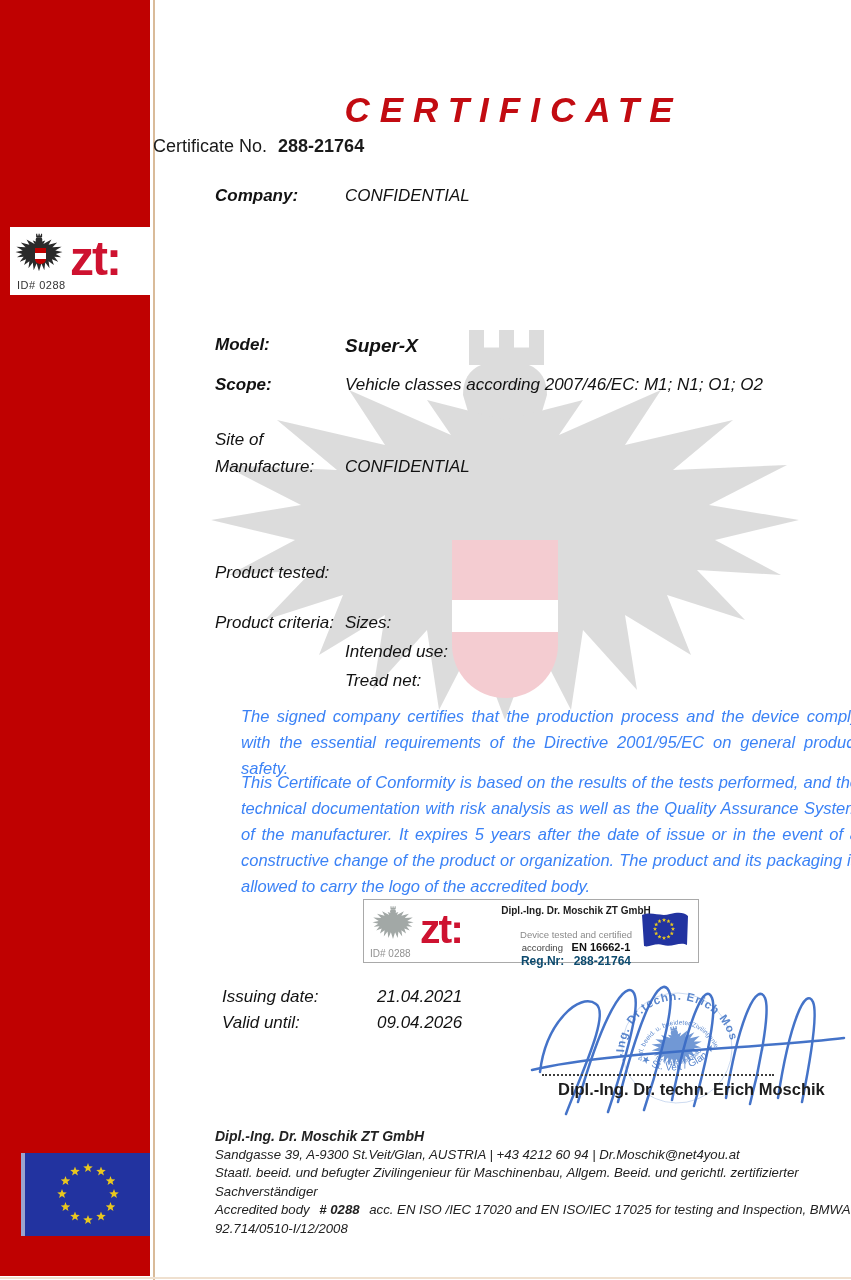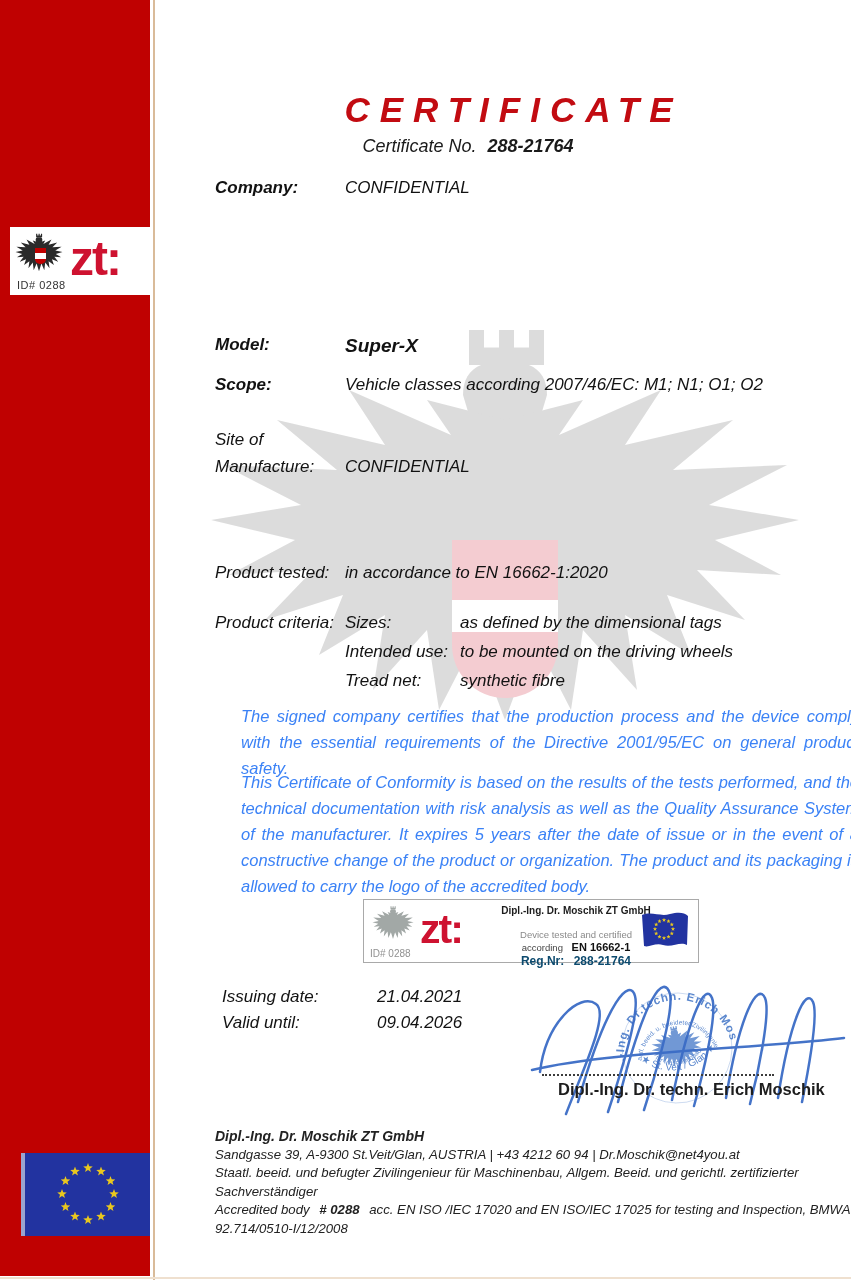--- a/index.html
+++ b/index.html
@@ -19,22 +19,22 @@
   .logo-eagle{position:absolute;left:5px;top:4px;width:48px;height:44px;color:#2b2b2b;}
   .logo-shield{position:absolute;left:25px;top:21px;width:11px;height:16px;
                background:linear-gradient(#c00000 0 34%,#fff 34% 66%,#c00000 66% 100%);
                border-radius:0 0 5px 5px;}
   .logo-id{position:absolute;left:7px;bottom:4px;font-size:11px;color:#333;letter-spacing:.5px;}
   .zt{font-weight:bold;color:#ce1230;letter-spacing:-2px;font-style:normal;}
   .logo-zt{position:absolute;left:60px;top:-2px;font-size:48px;line-height:68px;}
   
   .title{position:absolute;left:153px;top:90px;width:705px;text-align:center;z-index:3;
          color:#c20b11;font-size:35px;font-weight:bold;font-style:italic;letter-spacing:10px;padding-left:16px;box-sizing:border-box;}
-  .cert-no{position:absolute;left:153px;top:136px;width:630px;text-align:center;z-index:3;
-           font-size:18px;font-style:italic;color:#1a1a1a;}
+  .cert-no{position:absolute;left:153px;top:136px;width:630px;z-index:3;
+           font-size:18px;color:#1a1a1a;}
   .b{font-weight:bold;}
   .gap{margin-left:6px;}
   
   .row{position:absolute;left:215px;display:flex;z-index:3;font-style:italic;font-size:17px;color:#121212;}
   .row-label{width:130px;flex:none;}
   .crit-names{width:115px;flex:none;}
   .crit-names div,.crit-vals div{line-height:29px;}
   .lh27{line-height:27px;}
   .model-val{font-weight:bold;font-size:19px;}
   .para{position:absolute;left:215px;width:618px;z-index:3;text-align:justify;
@@ -104,21 +104,21 @@
     <div class="logo-id">ID# 0288</div>
     <div class="logo-zt zt">zt:</div>
   </div>
 
   <div class="title">CERTIFICATE</div>
   <div class="cert-no">
     <span>Certificate No.</span>
     <span class="b gap">288-21764</span>
   </div>
 
-  <div class="row" style="top:178px">
+  <div class="row" style="top:186px">
     <span class="row-label b">Company:</span>
     <span>CONFIDENTIAL</span>
   </div>
 
 
   <div class="row" style="top:335px">
     <span class="row-label b">Model:</span>
     <span class="model-val">Super-X</span>
   </div>
 
@@ -130,34 +130,28 @@
   <div class="row" style="top:426px">
     <span class="row-label lh27">
       <div>Site of</div>
       <div>Manufacture:</div>
     </span>
     <span style="align-self:flex-end;line-height:27px">CONFIDENTIAL</span>
   </div>
 
   <div class="row" style="top:563px">
     <span class="row-label">Product tested:</span>
-    <span>in accordance to EN 16662-1:2020</span>
   </div>
 
   <div class="row" style="top:608px">
     <span class="row-label" style="line-height:29px">Product criteria:</span>
     <div class="crit-names">
       <div>Sizes:</div>
       <div>Intended use:</div>
       <div>Tread net:</div>
-    </div>
-    <div class="crit-vals">
-      <div>as defined by the dimensional tags</div>
-      <div>to be mounted on the driving wheels</div>
-      <div>synthetic fibre</div>
     </div>
   </div>
 
   <div class="para" style="top:703px">The signed company certifies that the production process and the device comply with the essential requirements of the Directive 2001/95/EC on general product safety.</div>
   <div class="para" style="top:769px">This Certificate of Conformity is based on the results of the tests performed, and the technical documentation with risk analysis as well as the Quality Assurance System of the manufacturer. It expires 5 years after the date of issue or in the event of a constructive change of the product or organization. The product and its packaging is allowed to carry the logo of the accredited body.</div>
 
   <div class="mark-box">
     <svg class="mark-eagle" viewBox="0 0 100 84">
         <use href="#eagle"></use>
       </svg>

